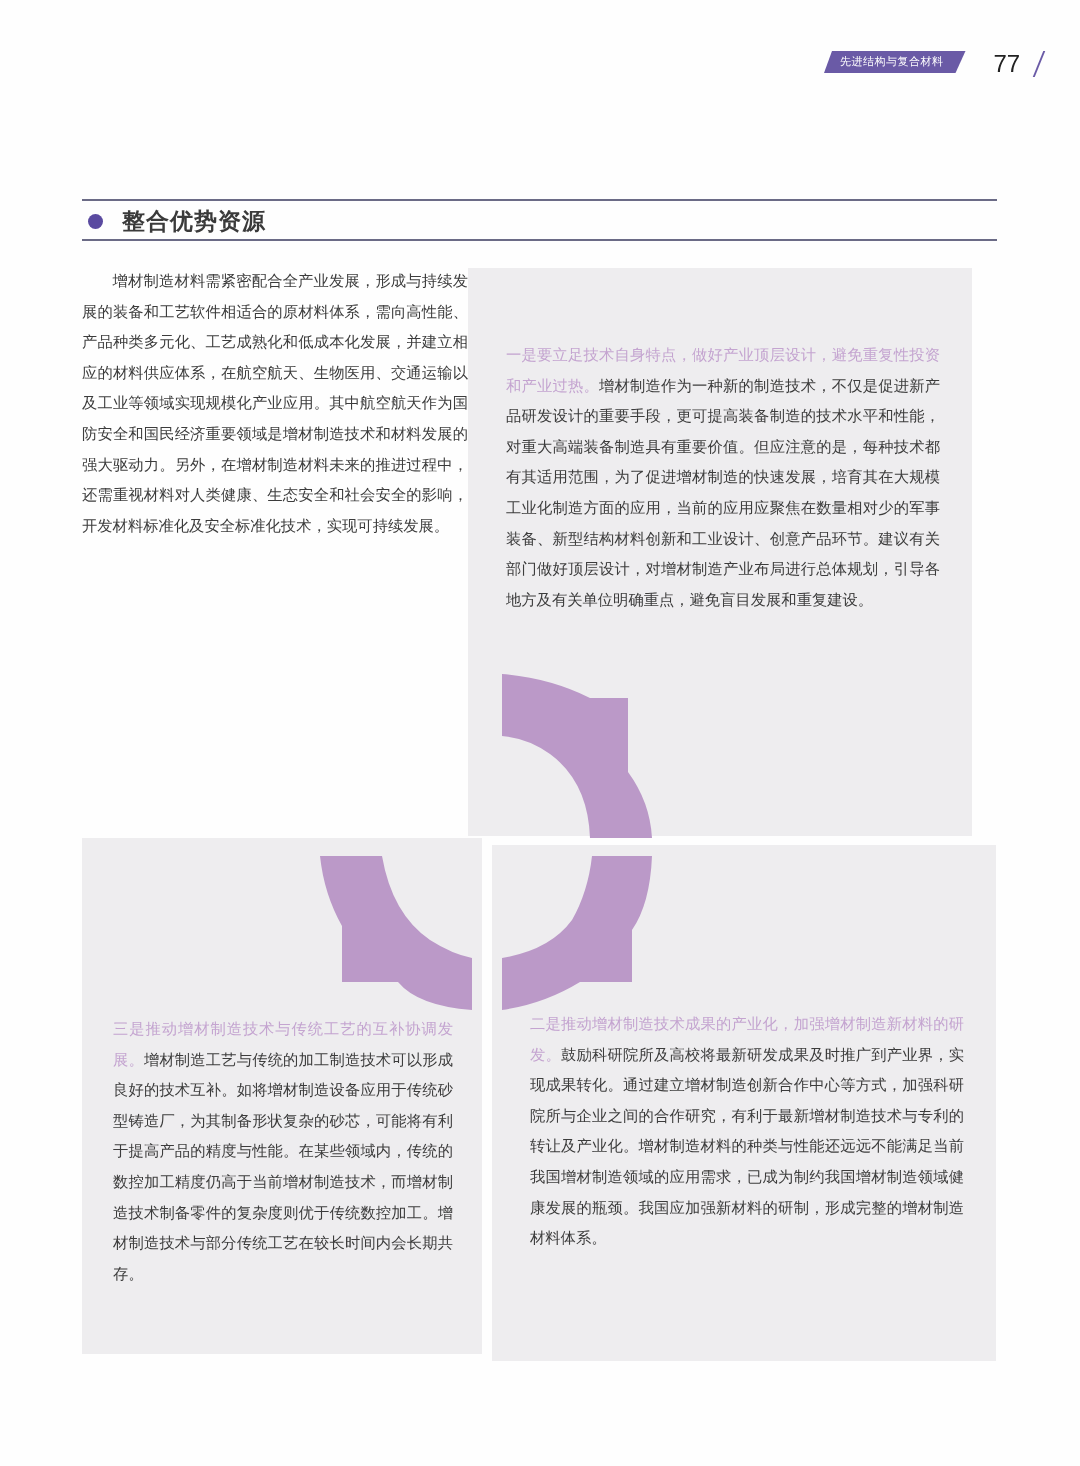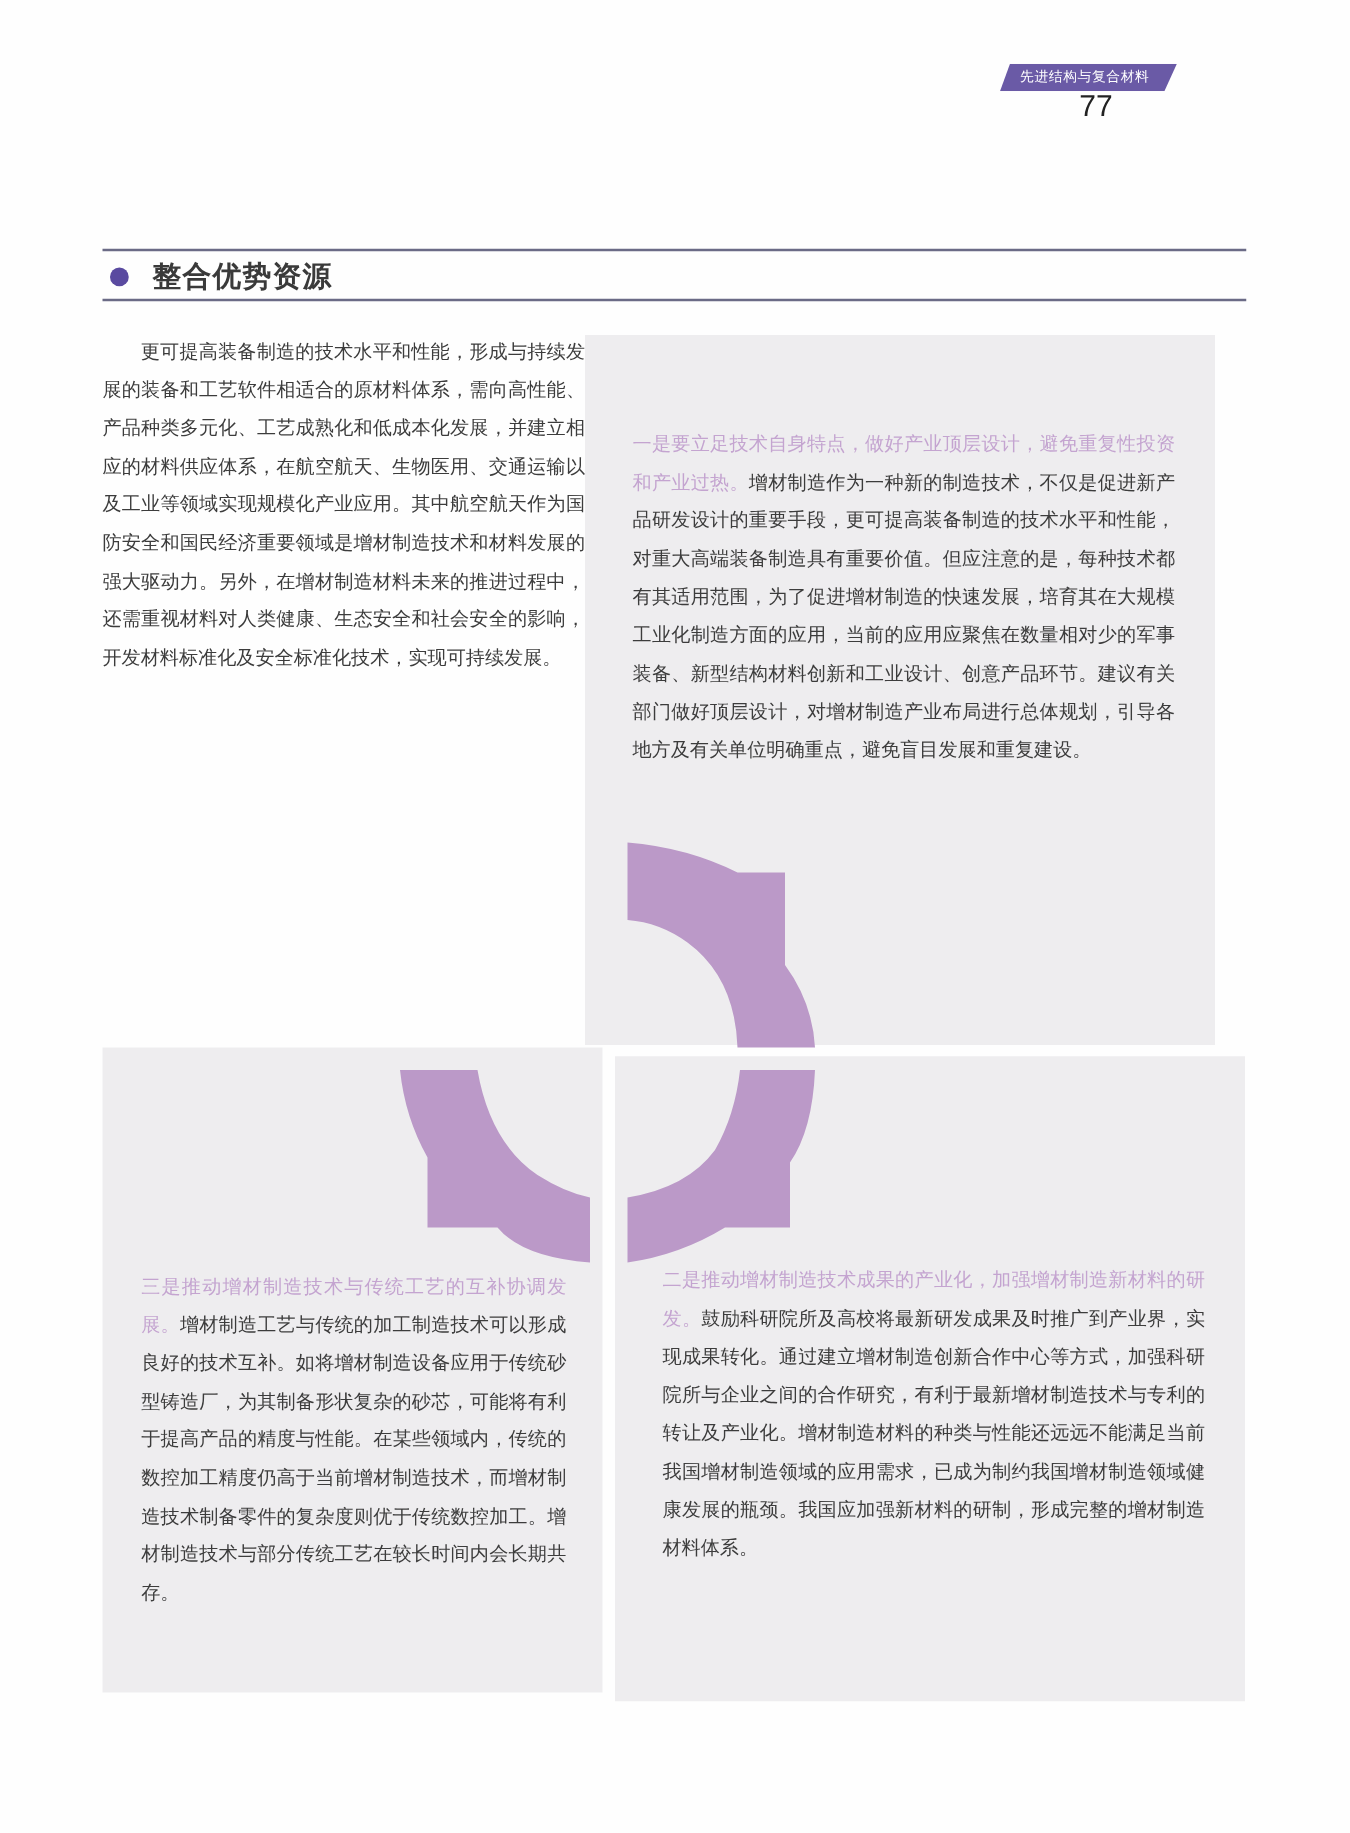--- a/index.html
+++ b/index.html
@@ -3,32 +3,32 @@
 <meta charset="utf-8">
 <style>
   html, body { margin: 0; padding: 0; }
   body {
     width: 1080px; height: 1466px; position: relative; overflow: hidden;
     background: #fefefe;
     font-family: "DejaVu Sans", "Liberation Sans", sans-serif;
     color: #3c3c3c;
   }
   .running-header {
-    position: absolute; top: 51px; left: 800px; height: 26px;
-    display: flex; align-items: center; flex-direction: column;
+    position: absolute; top: 51px; left: 824px; height: 26px;
+    display: flex; 
   }
   .section-tag {
     background: #6a5aa6; color: #fff; font-size: 11px;
     height: 22px; line-height: 22px; padding: 0 22px 0 16px;
     clip-path: polygon(8px 0, 100% 0, calc(100% - 10px) 100%, 0 100%);
     letter-spacing: 0.5px;
   }
   .page-number {
     font-family: "Liberation Sans", sans-serif; font-size: 24px; color: #222;
-    margin-left: 12px; line-height: 26px;
+    margin-left: 28px; line-height: 26px;
   }
   .page-slash {
     display: inline-block; width: 2px; height: 26px; background: #6a5aa6;
     transform: skewX(-22deg); margin-left: 18px;
   }
   .rule { position: absolute; left: 82px; width: 915px; height: 2px; background: #6b6b86; }
   .rule.top { top: 199px; }
   .rule.bottom { top: 239px; }
   .heading {
     position: absolute; top: 203px; left: 88px; height: 36px;
@@ -68,21 +68,21 @@
 </div>
 
 <div class="rule top"></div>
 <div class="heading">
   <span class="dot"></span>
   <span class="title">整合优势资源</span>
 </div>
 <div class="rule bottom"></div>
 
 <div class="intro">
-  <p>更可提高装备制造的技术水平和性能，形成与持续发展的装备和工艺软件相适合的原材料体系，需向高性能、产品种类多元化、工艺成熟化和低成本化发展，并建立相应的材料供应体系，在航空航天、生物医用、交通运输以及工业等领域实现规模化产业应用。其中航空航天作为国防安全和国民经济重要领域是增材制造技术和材料发展的强大驱动力。另外，在增材制造材料未来的推进过程中，还需重视材料对人类健康、生态安全和社会安全的影响，开发材料标准化及安全标准化技术，实现可持续发展。</p>
+  <p>增材制造材料需紧密配合全产业发展，形成与持续发展的装备和工艺软件相适合的原材料体系，需向高性能、产品种类多元化、工艺成熟化和低成本化发展，并建立相应的材料供应体系，在航空航天、生物医用、交通运输以及工业等领域实现规模化产业应用。其中航空航天作为国防安全和国民经济重要领域是增材制造技术和材料发展的强大驱动力。另外，在增材制造材料未来的推进过程中，还需重视材料对人类健康、生态安全和社会安全的影响，开发材料标准化及安全标准化技术，实现可持续发展。</p>
 </div>
 
 <div class="box tr">
   <div class="box-text">
     <span class="hl">一是要立足技术自身特点，做好产业顶层设计，避免重复性投资和产业过热。</span><span>增材制造作为一种新的制造技术，不仅是促进新产品研发设计的重要手段，更可提高装备制造的技术水平和性能，对重大高端装备制造具有重要价值。但应注意的是，每种技术都有其适用范围，为了促进增材制造的快速发展，培育其在大规模工业化制造方面的应用，当前的应用应聚焦在数量相对少的军事装备、新型结构材料创新和工业设计、创意产品环节。建议有关部门做好顶层设计，对增材制造产业布局进行总体规划，引导各地方及有关单位明确重点，避免盲目发展和重复建设。</span>
   </div>
 </div>
 
 <div class="box bl">
   <div class="box-text">

